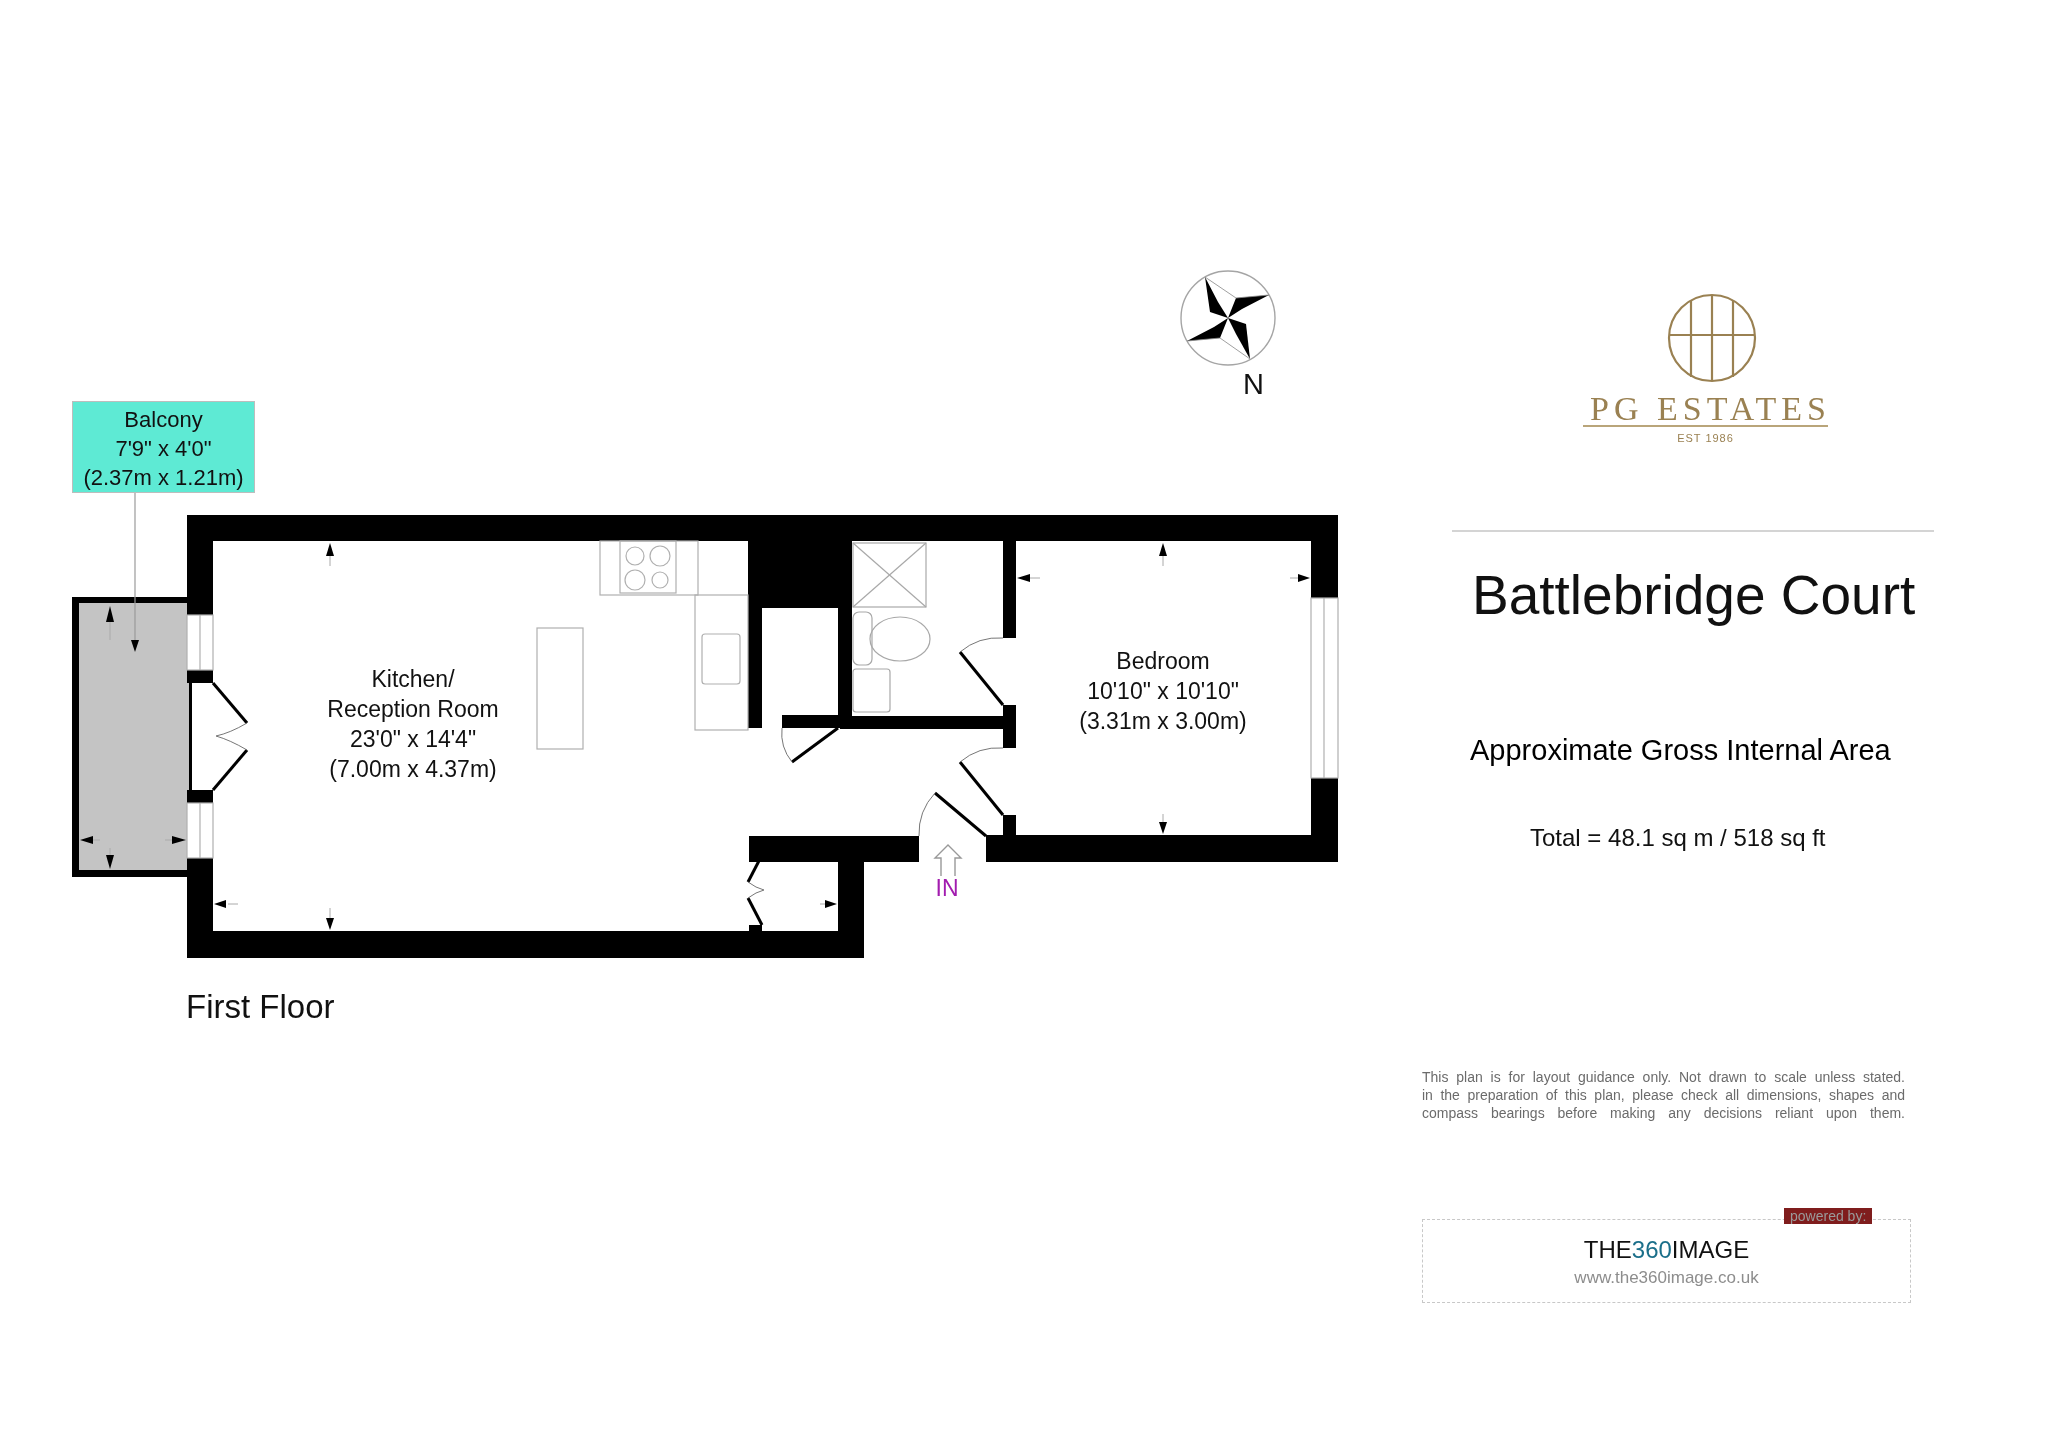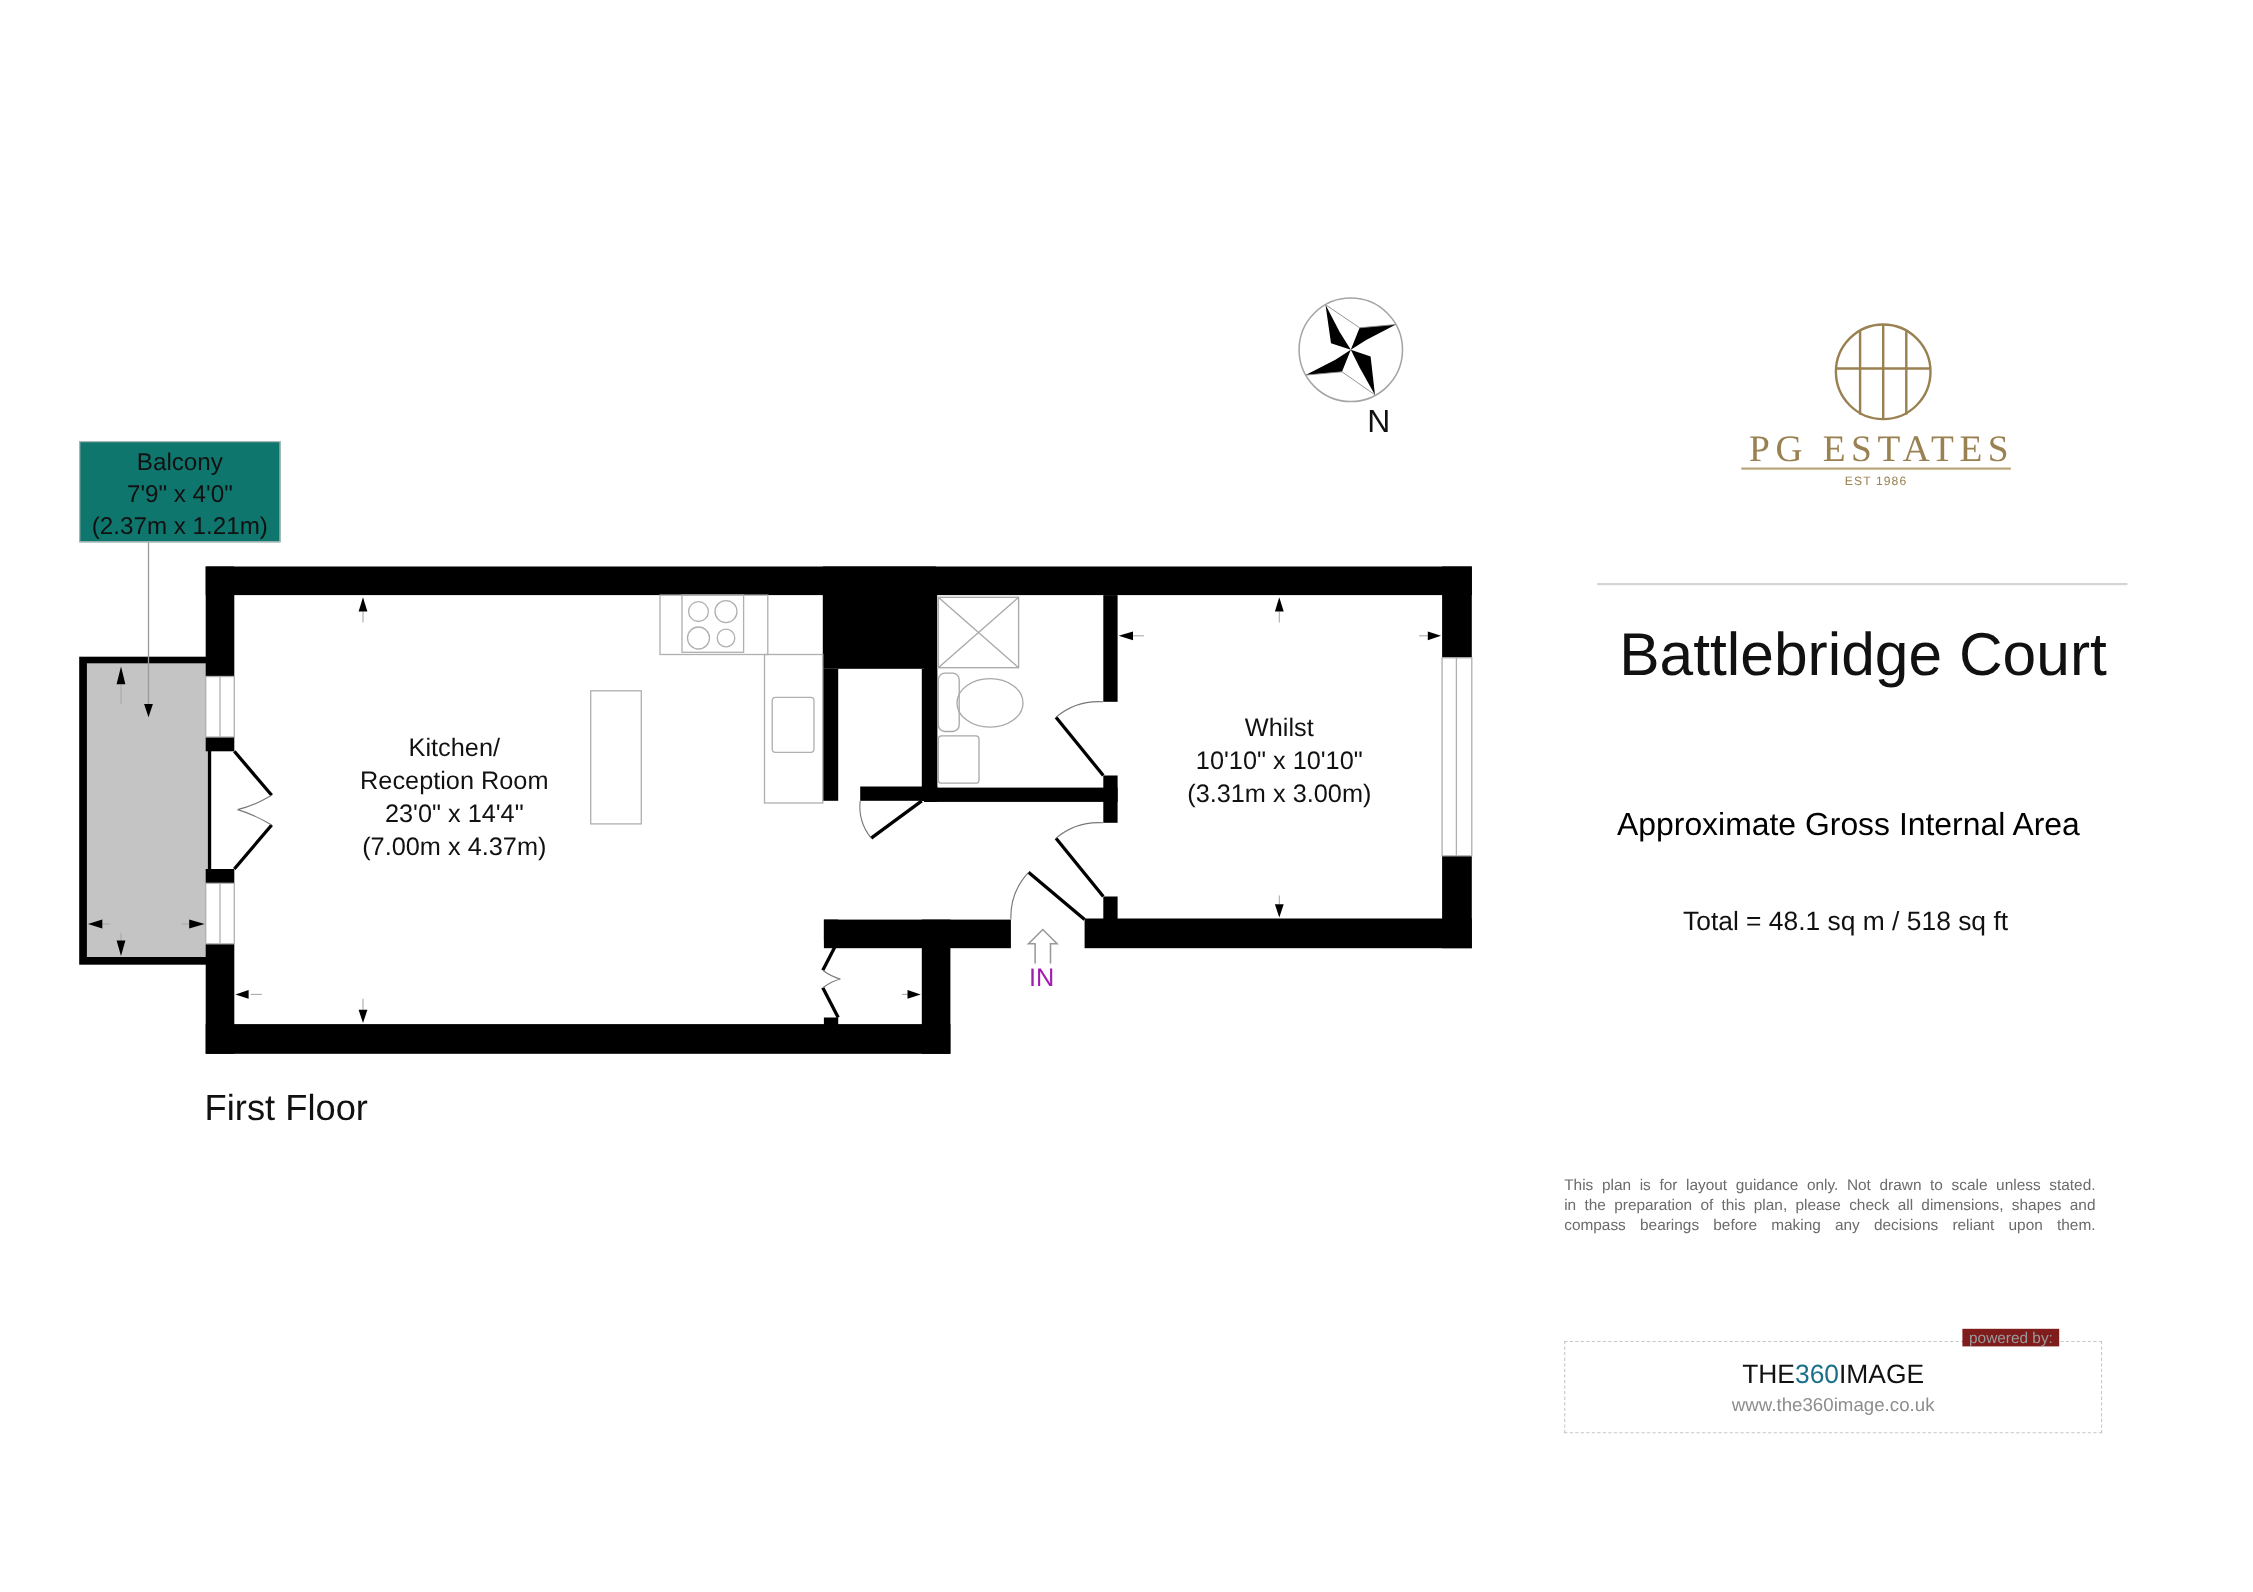--- a/index.html
+++ b/index.html
@@ -1,19 +1,19 @@
 <!DOCTYPE html>
 <html><head>
 <meta charset="utf-8">
 <style>
   html, body { margin: 0; padding: 0; background: #ffffff; }
   body { width: 2048px; height: 1447px; position: relative; overflow: hidden; font-family: "Liberation Sans", sans-serif; color: #000; }
   #plan { position: absolute; left: 0; top: 0; }
   .room-label { position: absolute; text-align: center; font-size: 23px; line-height: 30px; color: #111; white-space: nowrap; transform: translateX(-50%); }
-  .balcony-box { position: absolute; left: 72px; top: 401px; width: 183px; height: 92px; border: 1.5px solid #bdbdbd; box-sizing: border-box; text-align: center; font-size: 22px; line-height: 29px; color: #111; padding-top: 3px; background: #0f766e; }
+  .balcony-box { position: absolute; left: 72px; top: 401px; width: 183px; height: 92px; border: 1.5px solid #bdbdbd; box-sizing: border-box; text-align: center; font-size: 22px; line-height: 29px; color: #111; padding-top: 3px; background: #5eead4; }
   .floor-label { position: absolute; left: 186px; top: 988px; font-size: 33px; color: #111; white-space: nowrap; }
   .in-label { position: absolute; left: 947px; top: 875px; font-size: 23px; color: #a21caf; transform: translateX(-50%); }
   .compass-n { position: absolute; left: 1243px; top: 368px; font-size: 29px; color: #111; }
   .logo { position: absolute; left: 1582px; top: 283px; width: 260px; height: 170px; }
   .logo-text { position: absolute; left: 1583px; top: 390px; width: 248px; text-align: right; font-family: "Liberation Serif", "DejaVu Serif", serif; font-size: 34px; letter-spacing: 5px; color: #9a8152; white-space: nowrap; }
   .logo-rule { position: absolute; left: 1583px; top: 425px; width: 245px; height: 2px; background: #b9a57a; }
   .logo-est { position: absolute; left: 1583px; top: 432px; width: 245px; text-align: center; font-size: 11px; letter-spacing: 1px; color: #9a8152; }
   .divider { position: absolute; left: 1452px; top: 530px; width: 482px; height: 2px; background: #d4d4d4; }
   .title { position: absolute; left: 1472px; top: 563px; font-size: 55px; color: #111; white-space: nowrap; }
   .area-title { position: absolute; left: 1470px; top: 734px; font-size: 29px; color: #000000; white-space: nowrap; text-align: right; }
@@ -175,21 +175,21 @@
 </div>
 
 <div class="room-label" style="left:413px; top:664px;">
   <div>Kitchen/</div>
   <div>Reception Room</div>
   <div>23'0" x 14'4"</div>
   <div>(7.00m x 4.37m)</div>
 </div>
 
 <div class="room-label" style="left:1163px; top:646px;">
-  <div>Whilst</div>
+  <div>Bedroom</div>
   <div>10'10" x 10'10"</div>
   <div>(3.31m x 3.00m)</div>
 </div>
 
 <div class="in-label">IN</div>
 <div class="floor-label">First Floor</div>
 <div class="compass-n">N</div>
 
 <svg class="logo" viewBox="0 0 260 170" xmlns="http://www.w3.org/2000/svg">
   <circle cx="130" cy="55" r="43" fill="none" stroke="#9a8152" stroke-width="2.2"></circle>

